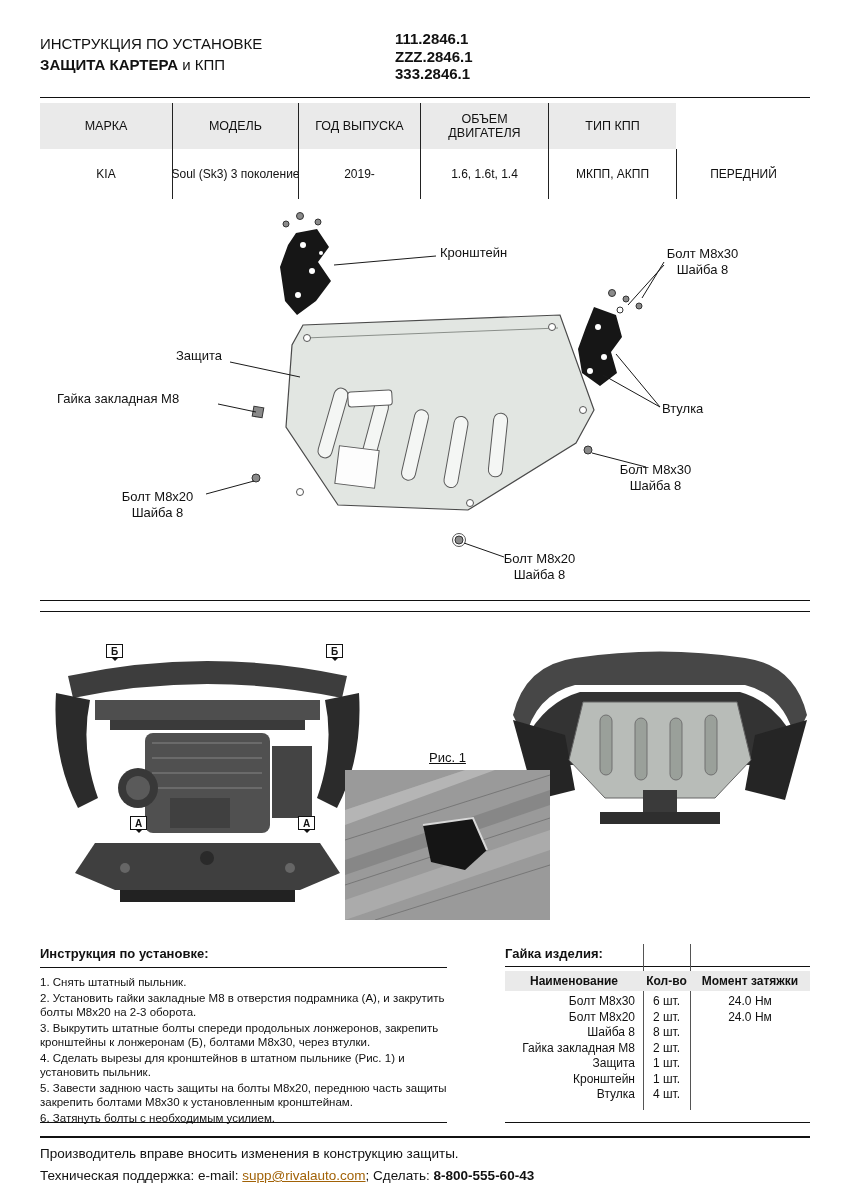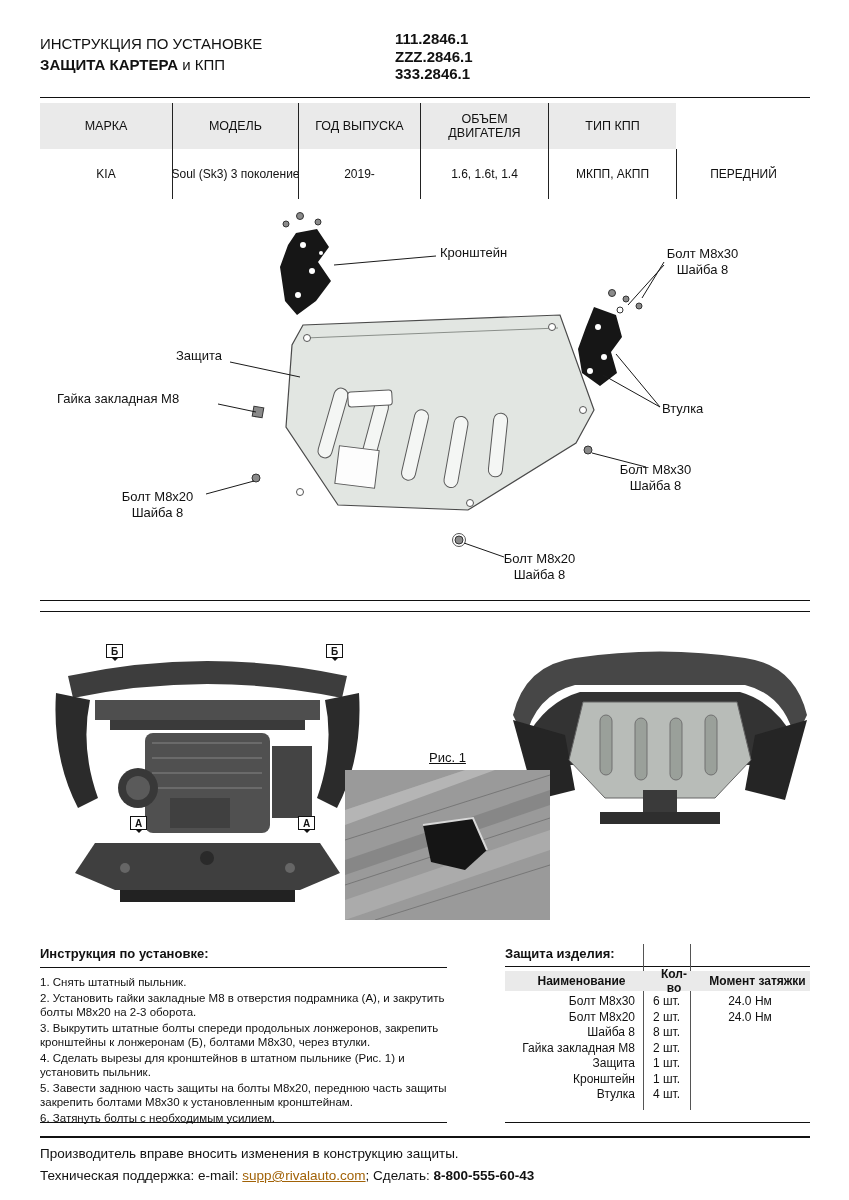--- a/index.html
+++ b/index.html
@@ -37,21 +37,21 @@
   .marker::after{content:"";position:absolute;top:100%;left:4px;border:4px solid transparent;border-top-color:#111;}
   .photo{position:absolute;}
   .fig-caption{position:absolute;left:345px;top:750px;width:205px;text-align:center;font-size:13px;text-decoration:underline;}
 
   
   .section-title{position:absolute;font-size:13px;font-weight:bold;}
   .steps{position:absolute;left:40px;top:975px;width:407px;font-size:11.5px;line-height:14px;}
   .step{margin-bottom:2px;}
 
   .parts-header{position:absolute;left:505px;top:971px;width:305px;height:20px;background:#eaeaea;display:flex;font-size:12px;font-weight:bold;}
-  .parts-header .pc{display:flex;align-items:center;justify-content:center;padding-left:15px;}
+  .parts-header .pc{display:flex;align-items:center;justify-content:center;}
   .parts-rows{position:absolute;left:505px;top:994px;width:305px;font-size:12px;line-height:15.5px;}
   .parts-row{display:flex;}
   .pc1{width:138px;text-align:right;padding-right:8px;}
   .pc2{width:47px;text-align:center;}
   .pc3{width:120px;text-align:center;}
   .vline{position:absolute;width:1px;background:#555;}
 
   
   .footer-line{position:absolute;left:40px;font-size:13.5px;}
   .email-link{color:#a16207;text-decoration:underline;cursor:pointer;}
@@ -252,21 +252,21 @@
   <div class="steps">
     <div class="step">1. Снять штатный пыльник.</div>
     <div class="step">2. Установить гайки закладные М8 в отверстия подрамника (А), и закрутить болты М8х20 на 2-3 оборота.</div>
     <div class="step">3. Выкрутить штатные болты спереди продольных лонжеронов, закрепить кронштейны к лонжеронам (Б), болтами М8х30, через втулки.</div>
     <div class="step">4. Сделать вырезы для кронштейнов в штатном пыльнике (Рис. 1) и установить пыльник.</div>
     <div class="step">5. Завести заднюю часть защиты на болты М8х20, переднюю часть защиты закрепить болтами М8х30 к установленным кронштейнам.</div>
     <div class="step">6. Затянуть болты с необходимым усилием.</div>
   </div>
   <div class="hr" style="left:40px;top:1122px;width:407px;"></div>
 
-  <span class="section-title" style="left:505px;top:946px;">Защита изделия:</span>
+  <span class="section-title" style="left:505px;top:946px;">Гайка изделия:</span>
   <div class="hr" style="left:505px;top:966px;width:305px;"></div>
   <div class="vline" style="left:643px;top:944px;height:166px;"></div>
   <div class="vline" style="left:690px;top:944px;height:166px;"></div>
   <div class="parts-header">
     <div class="pc pc1" style="justify-content:center;text-align:center;padding-right:0;">Наименование</div>
     <div class="pc pc2">Кол-во</div>
     <div class="pc pc3">Момент затяжки</div>
   </div>
   <div class="parts-rows">
     <div class="parts-row">

